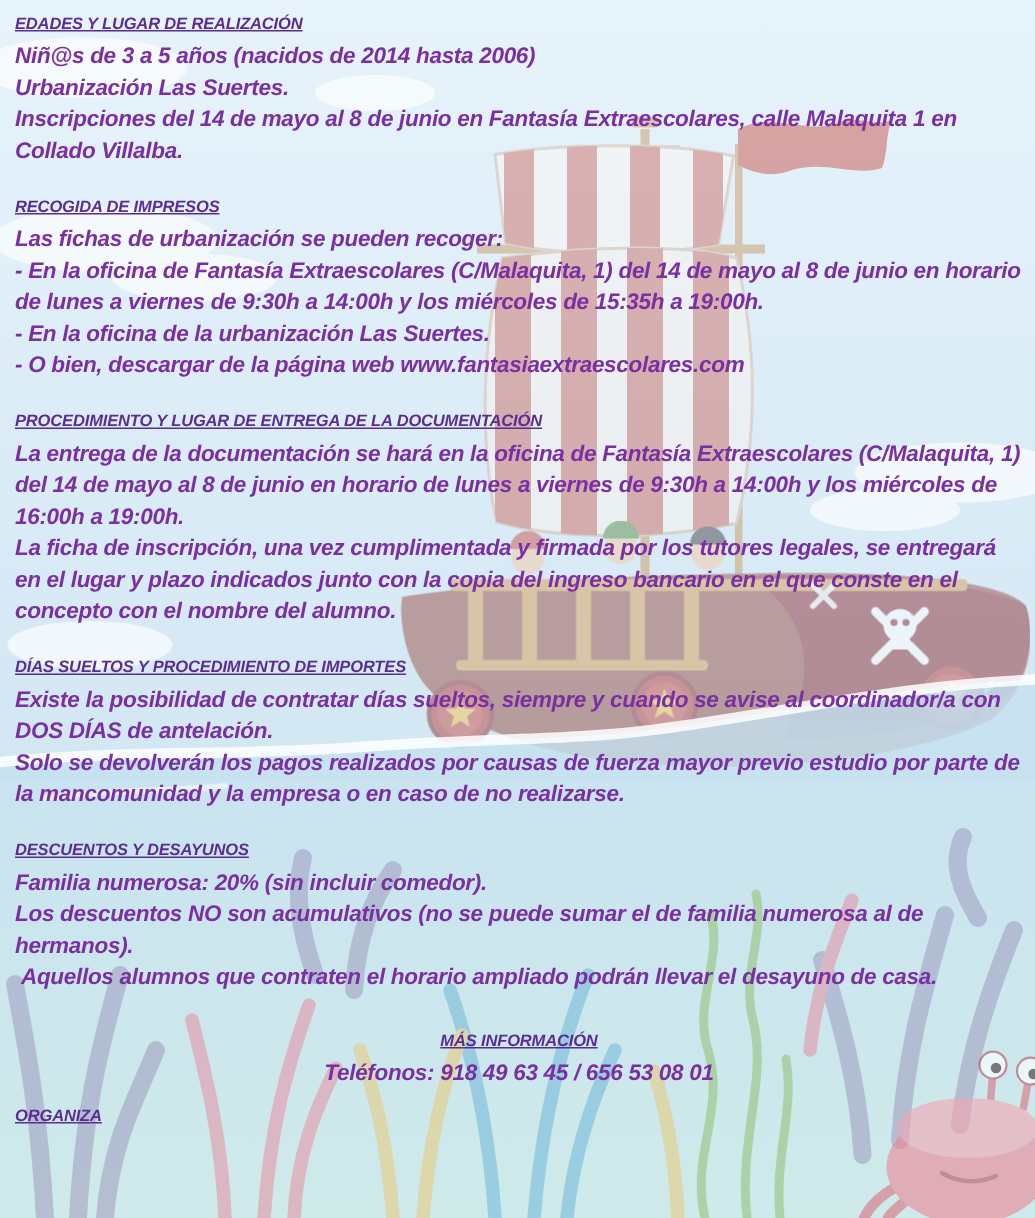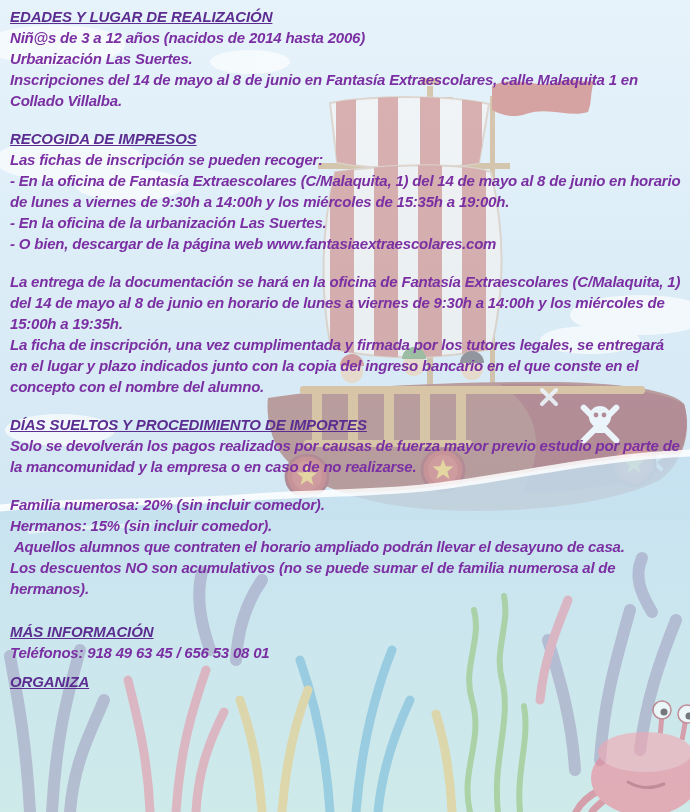--- a/index.html
+++ b/index.html
@@ -9,23 +9,23 @@
     font-family:"Liberation Sans", sans-serif;
   }
   .bg { position:absolute; left:0; top:0; width:690px; height:812px; }
   .content {
     position:absolute; left:0; top:0; width:690px; height:812px;
     box-sizing:border-box; padding:6px 8px 0 10px;
   }
   .section { margin:0 0 17px 0; }
   .section.gap-lg { margin-top:22px; }
   .section.gap-sm { margin-bottom:0; }
-  .section.tight { margin-bottom:8px; }
+  .section.tight { margin-bottom:8px;text-align:center; }
   .sec-heading {
-    margin:0; font-size:15px; line-height:21px;
+    margin:0; font-size:11px; line-height:21px;
     font-weight:bold; font-style:italic;
     color:#5b2d90; text-decoration:underline;
     letter-spacing:-0.1px;
   }
   .sec-par {
     margin:0; font-size:15px; line-height:21px;
     font-weight:bold; font-style:italic;
     color:#7a2fa2; letter-spacing:-0.2px;
     white-space:pre-wrap;
   }
@@ -202,48 +202,50 @@
       <circle cx="687" cy="714" r="9" fill="#FFFFFF" stroke="#B4505F" stroke-width="1.5"></circle>
       <circle cx="689" cy="716" r="3.5" fill="#3A2B30"></circle>
       <path d="M628,782 Q645,792 664,784" stroke="#B4505F" stroke-width="3" fill="none" stroke-linecap="round"></path>
     </g>
   </svg>
 
   <div class="content">
 
     <div class="section">
       <h2 class="sec-heading">EDADES Y LUGAR DE REALIZACIÓN</h2>
-      <p class="sec-par">Niñ@s de 3 a 12 años (nacidos de 2014 hasta 2006)</p>
+      <p class="sec-par">Niñ@s de 3 a 5 años (nacidos de 2014 hasta 2006)</p>
       <p class="sec-par">Urbanización Las Suertes.</p>
       <p class="sec-par">Inscripciones del 14 de mayo al 8 de junio en Fantasía Extraescolares, calle Malaquita 1 en Collado Villalba.</p>
     </div>
 
     <div class="section">
       <h2 class="sec-heading">RECOGIDA DE IMPRESOS</h2>
-      <p class="sec-par">Las fichas de inscripción se pueden recoger:</p>
+      <p class="sec-par">Las fichas de urbanización se pueden recoger:</p>
       <p class="sec-par">- En la oficina de Fantasía Extraescolares (C/Malaquita, 1) del 14 de mayo al 8 de junio en horario de lunes a viernes de 9:30h a 14:00h y los miércoles de 15:35h a 19:00h.</p>
       <p class="sec-par">- En la oficina de la urbanización Las Suertes.</p>
       <p class="sec-par">- O bien, descargar de la página web www.fantasiaextraescolares.com</p>
     </div>
 
     <div class="section">
-      <p class="sec-par">La entrega de la documentación se hará en la oficina de Fantasía Extraescolares (C/Malaquita, 1) del 14 de mayo al 8 de junio en horario de lunes a viernes de 9:30h a 14:00h y los miércoles de 15:00h a 19:35h.</p>
+      <h2 class="sec-heading">PROCEDIMIENTO Y LUGAR DE ENTREGA DE LA DOCUMENTACIÓN</h2>
+      <p class="sec-par">La entrega de la documentación se hará en la oficina de Fantasía Extraescolares (C/Malaquita, 1) del 14 de mayo al 8 de junio en horario de lunes a viernes de 9:30h a 14:00h y los miércoles de 16:00h a 19:00h.</p>
       <p class="sec-par">La ficha de inscripción, una vez cumplimentada y firmada por los tutores legales, se entregará en el lugar y plazo indicados junto con la copia del ingreso bancario en el que conste en el concepto con el nombre del alumno.</p>
     </div>
 
     <div class="section">
       <h2 class="sec-heading">DÍAS SUELTOS Y PROCEDIMIENTO DE IMPORTES</h2>
+      <p class="sec-par">Existe la posibilidad de contratar días sueltos, siempre y cuando se avise al coordinador/a con DOS DÍAS de antelación.</p>
       <p class="sec-par">Solo se devolverán los pagos realizados por causas de fuerza mayor previo estudio por parte de la mancomunidad y la empresa o en caso de no realizarse.</p>
     </div>
 
     <div class="section">
+      <h2 class="sec-heading">DESCUENTOS Y DESAYUNOS</h2>
       <p class="sec-par">Familia numerosa: 20% (sin incluir comedor).</p>
-      <p class="sec-par">Hermanos: 15% (sin incluir comedor).</p>
+      <p class="sec-par">Los descuentos NO son acumulativos (no se puede sumar el de familia numerosa al de hermanos).</p>
       <p class="sec-par"> Aquellos alumnos que contraten el horario ampliado podrán llevar el desayuno de casa.</p>
-      <p class="sec-par">Los descuentos NO son acumulativos (no se puede sumar el de familia numerosa al de hermanos).</p>
     </div>
 
     <div class="section gap-lg tight">
       <h2 class="sec-heading">MÁS INFORMACIÓN</h2>
       <p class="sec-par">Teléfonos: 918 49 63 45 / 656 53 08 01</p>
     </div>
 
     <div class="section gap-sm">
       <h2 class="sec-heading">ORGANIZA</h2>
 

